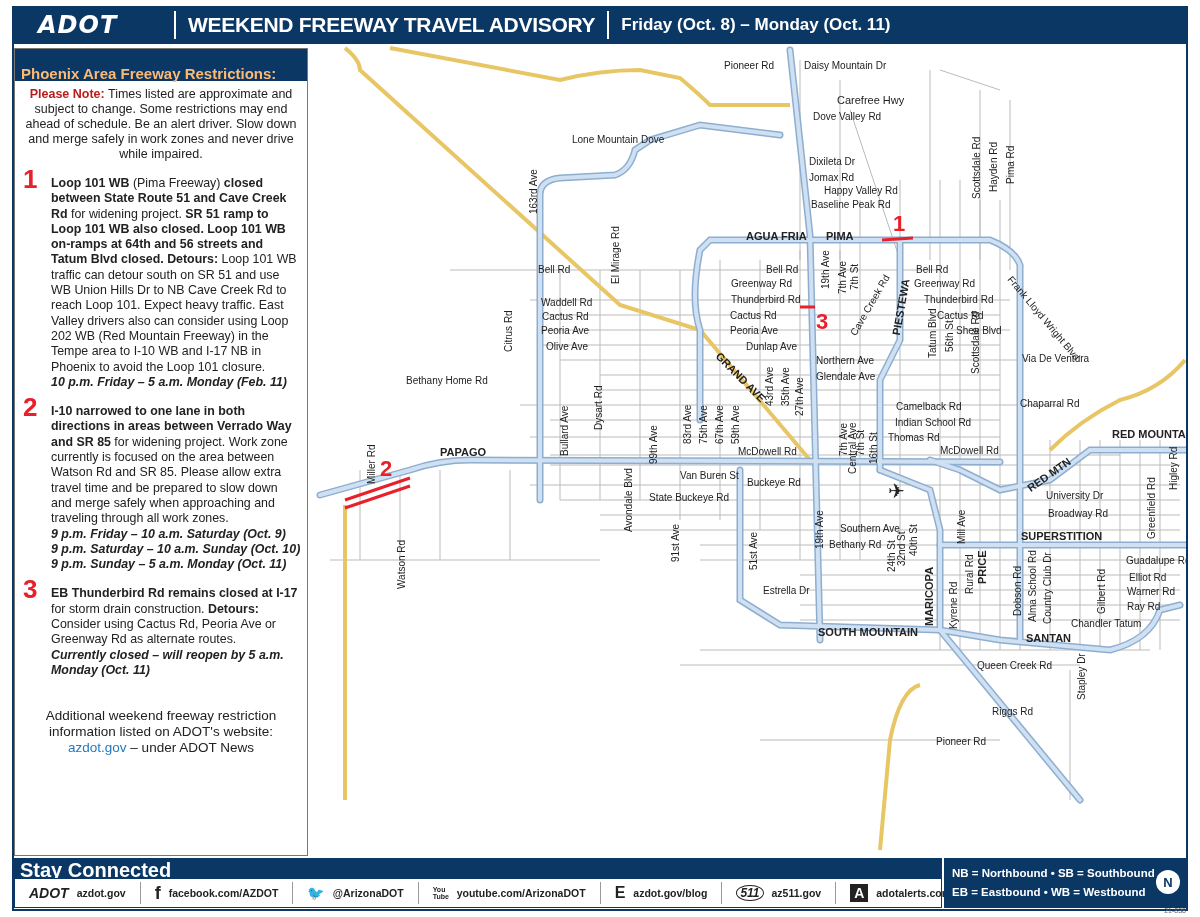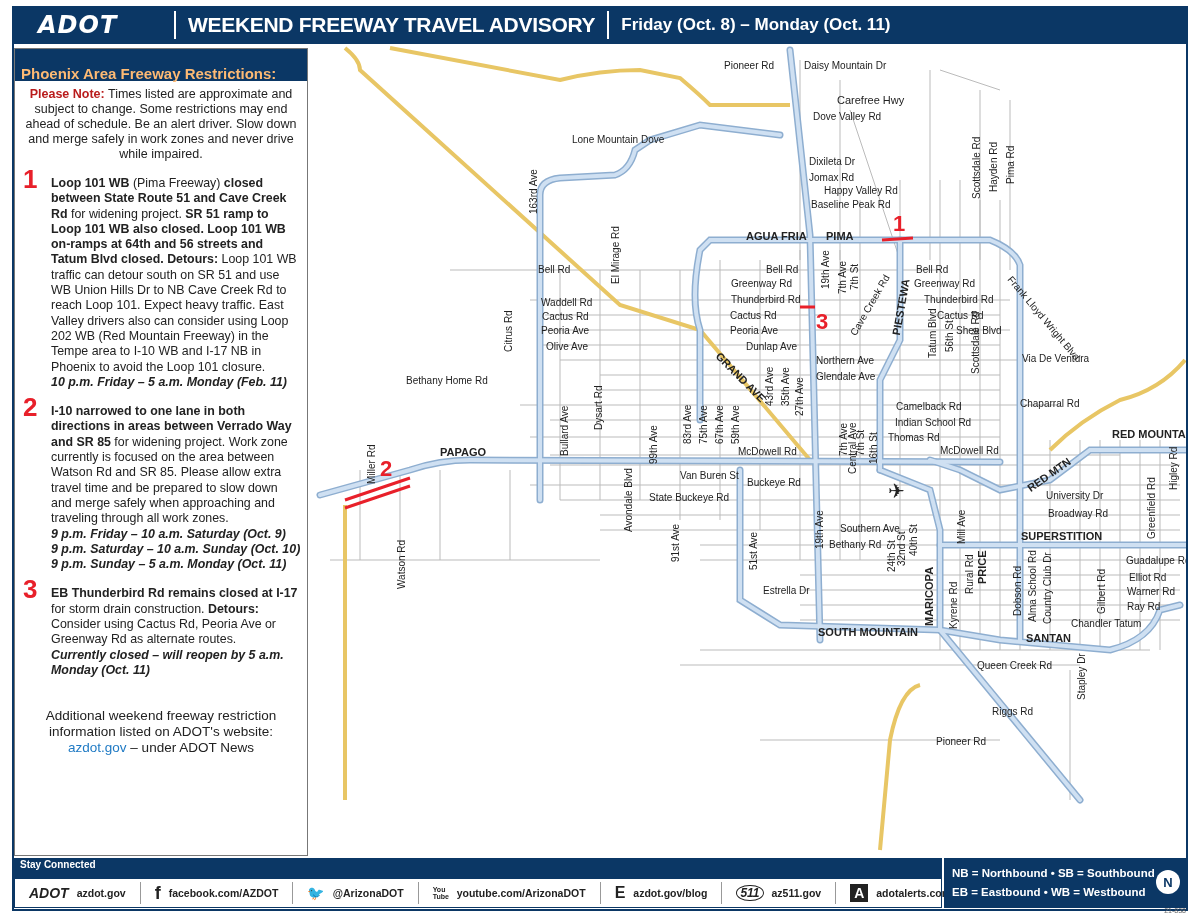--- a/index.html
+++ b/index.html
@@ -17,21 +17,21 @@
 .item{position:relative;padding-left:36px;padding-right:6px;font-size:12.4px;line-height:15.3px;color:#222;margin-top:14px}
 .item .num{position:absolute;left:8px;top:-4px;font-size:26px;font-weight:bold;color:#e8202a}
 .item b{font-weight:bold}
 .item .time{font-weight:bold;font-style:italic;display:block}
 .more{font-size:13.5px;text-align:center;line-height:16px;margin-top:30px;color:#222}
 .more .link{color:#1f7ac4}
 .map{position:absolute;left:310px;top:44px;width:876px;height:812px;overflow:hidden}
 .maplbl{position:absolute;font-size:10px;color:#222;white-space:nowrap}
 .maplbl.b{font-weight:bold;font-size:11px}
 .maplbl.v{transform-origin:left top;transform:rotate(-90deg)}
-.footer-bar{position:absolute;left:14px;top:858px;width:928px;height:32px;background:#0b3765;color:#fff;font-weight:bold;font-size:10px;padding:1px 6px}
+.footer-bar{position:absolute;left:14px;top:858px;width:928px;height:32px;background:#0b3765;color:#fff;font-weight:bold;font-size:20px;padding:1px 6px}
 .footer-links{position:absolute;left:14px;top:878px;width:928px;height:30px;background:#fff;border:1px solid #0b3765;display:flex;align-items:center;font-size:10.5px;font-weight:bold;color:#222}
 .fl{display:flex;align-items:center;gap:8px;padding:0 14px;border-right:1px solid #999;height:22px}
 .fl:last-child{border-right:none}
 .fl .ic{font-weight:bold}
 .legend{position:absolute;left:944px;top:858px;width:244px;height:50px;background:#0b3765;color:#fff;font-size:11.5px;font-weight:bold;padding:6px 8px;line-height:19px}
 .north{position:absolute;right:8px;top:12px;width:24px;height:24px;border-radius:50%;background:#fff;color:#0b3765;font-size:13px;font-weight:bold;text-align:center;line-height:26px}
 .code{position:absolute;right:14px;top:907px;font-size:7px;color:#666}
 </style>
 </head>
 <body>

